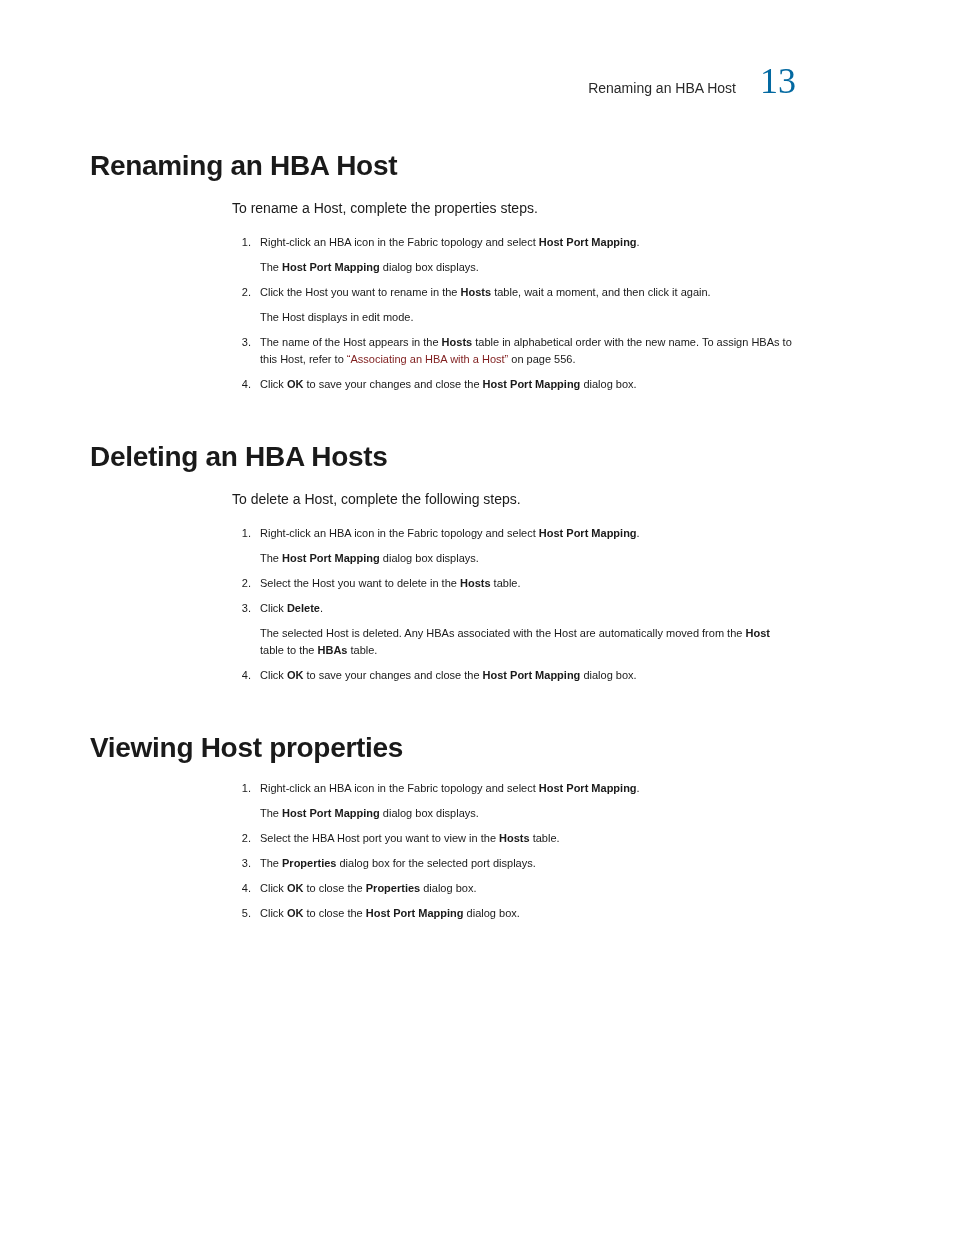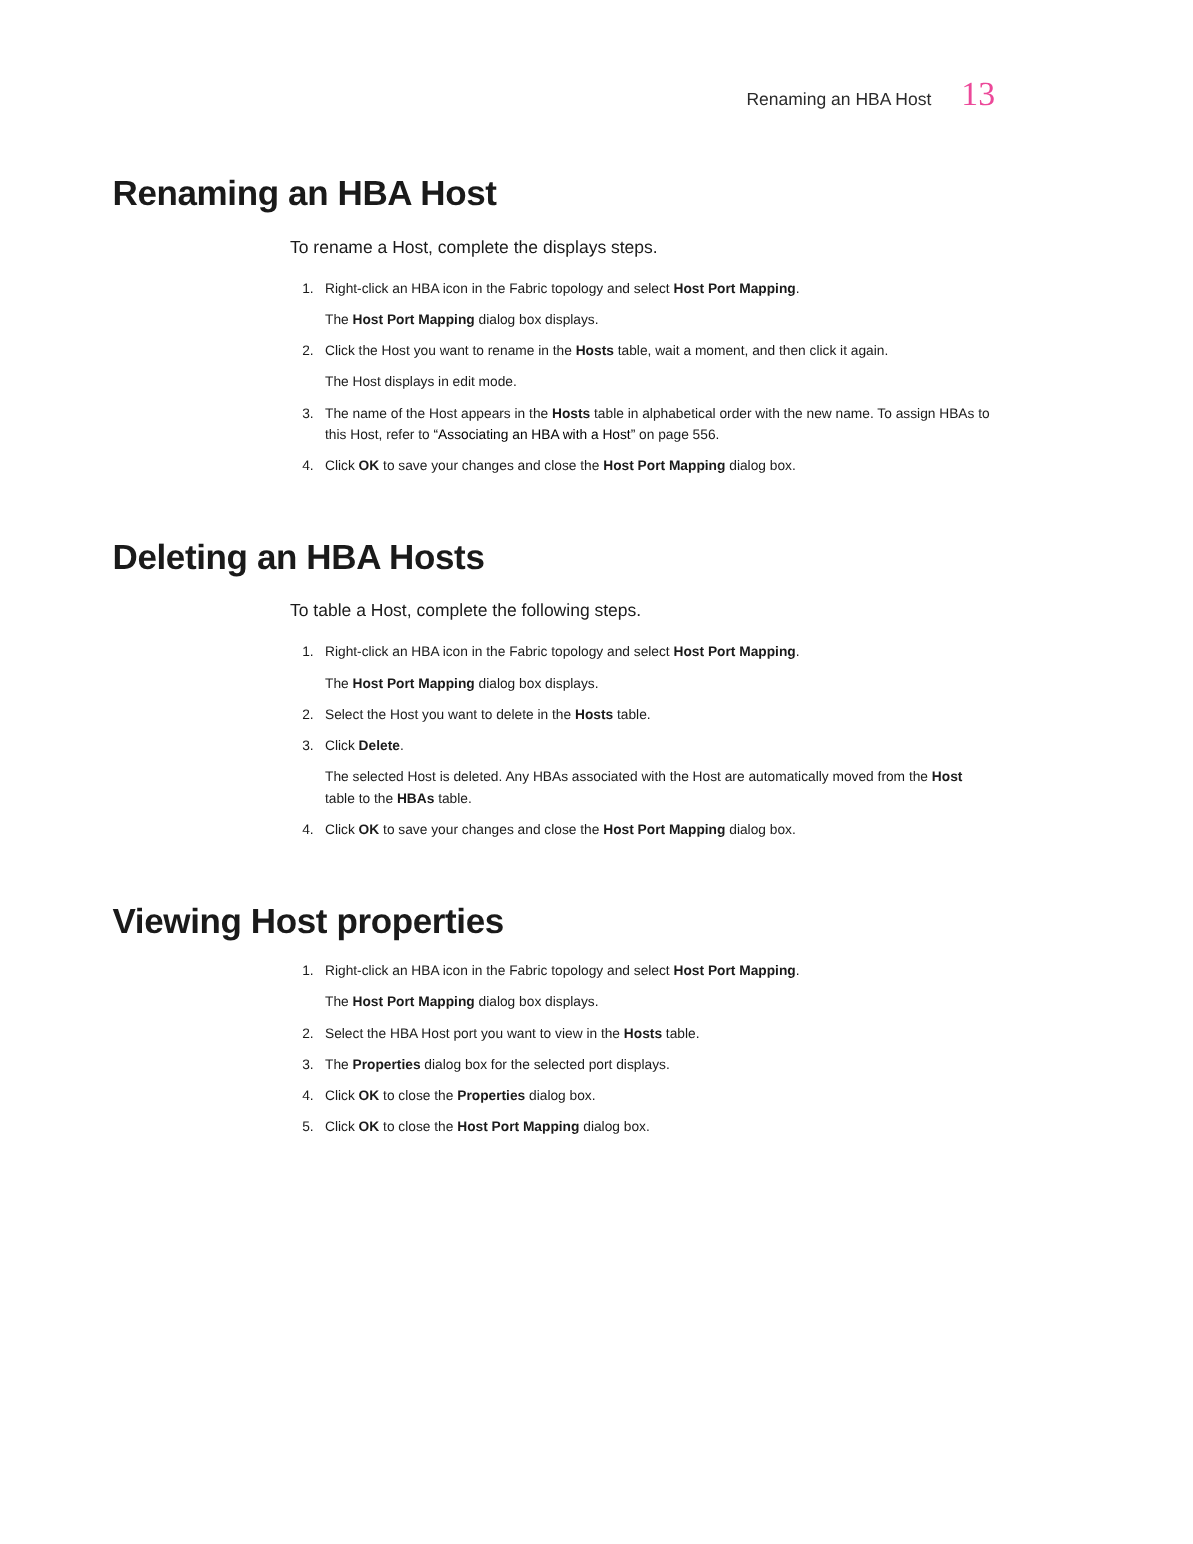--- a/index.html
+++ b/index.html
@@ -23,23 +23,23 @@
     justify-content: flex-end;
     gap: 24px;
     margin-bottom: 48px;
   }
   .running-title {
     font-size: 14px;
     color: #2a2a2a;
   }
   .chapter-number {
     font-family: Georgia, 'Times New Roman', serif;
-    font-size: 27px;
+    font-size: 36px;
     font-weight: 400;
-    color: #ec4899;
+    color: #0369a1;
   }
   h1.section-heading {
     font-family: "Helvetica Neue", Arial, sans-serif;
     font-stretch: condensed;
     letter-spacing: -0.3px;
     font-weight: 600;
     font-size: 28px;
     margin: 0 0 16px 0;
     color: #1a1a1a;
   }
@@ -64,59 +64,59 @@
     margin-bottom: 8px;
   }
   .step-main {
     margin: 0 0 8px 0;
   }
   .step-sub {
     margin: 0 0 8px 0;
   }
   .bold { font-weight: 700; }
   a.xref {
-    color: #000000;
+    color: #7f1d1d;
     text-decoration: none;
     margin-top: 20px;
   }
 </style>
 </head>
 <body>
 
 <div class="page">
 
   <div class="running-head">
     <span class="running-title">Renaming an HBA Host</span>
     <span class="chapter-number">13</span>
   </div>
 
   <div id="sections-mount">
       <h1 class="section-heading">Renaming an HBA Host</h1>
       <div class="section-body">
-        <p class="intro-line">To rename a Host, complete the displays steps.</p>
+        <p class="intro-line">To rename a Host, complete the properties steps.</p>
         <ol class="steps">
           <li>
             <p class="step-main">Right-click an HBA icon in the Fabric topology and select <span class="bold">Host Port Mapping</span>.</p>
             <p class="step-sub">The <span class="bold">Host Port Mapping</span> dialog box displays.</p>
           </li>
           <li>
             <p class="step-main">Click the Host you want to rename in the <span class="bold">Hosts</span> table, wait a moment, and then click it again.</p>
             <p class="step-sub">The Host displays in edit mode.</p>
           </li>
           <li>
             <p class="step-sub">The name of the Host appears in the <span class="bold">Hosts</span> table in alphabetical order with the new name. To assign HBAs to this Host, refer to <a class="xref" href="#">“Associating an HBA with a Host”</a> on page 556.</p>
           </li>
           <li>
             <p class="step-main">Click <span class="bold">OK</span> to save your changes and close the <span class="bold">Host Port Mapping</span> dialog box.</p>
           </li>
         </ol>
       </div>
       <h1 class="section-heading">Deleting an HBA Hosts</h1>
       <div class="section-body">
-        <p class="intro-line">To table a Host, complete the following steps.</p>
+        <p class="intro-line">To delete a Host, complete the following steps.</p>
         <ol class="steps">
           <li>
             <p class="step-main">Right-click an HBA icon in the Fabric topology and select <span class="bold">Host Port Mapping</span>.</p>
             <p class="step-sub">The <span class="bold">Host Port Mapping</span> dialog box displays.</p>
           </li>
           <li>
             <p class="step-main">Select the Host you want to delete in the <span class="bold">Hosts</span> table.</p>
           </li>
           <li>
             <p class="step-main">Click <span class="bold">Delete</span>.</p>

